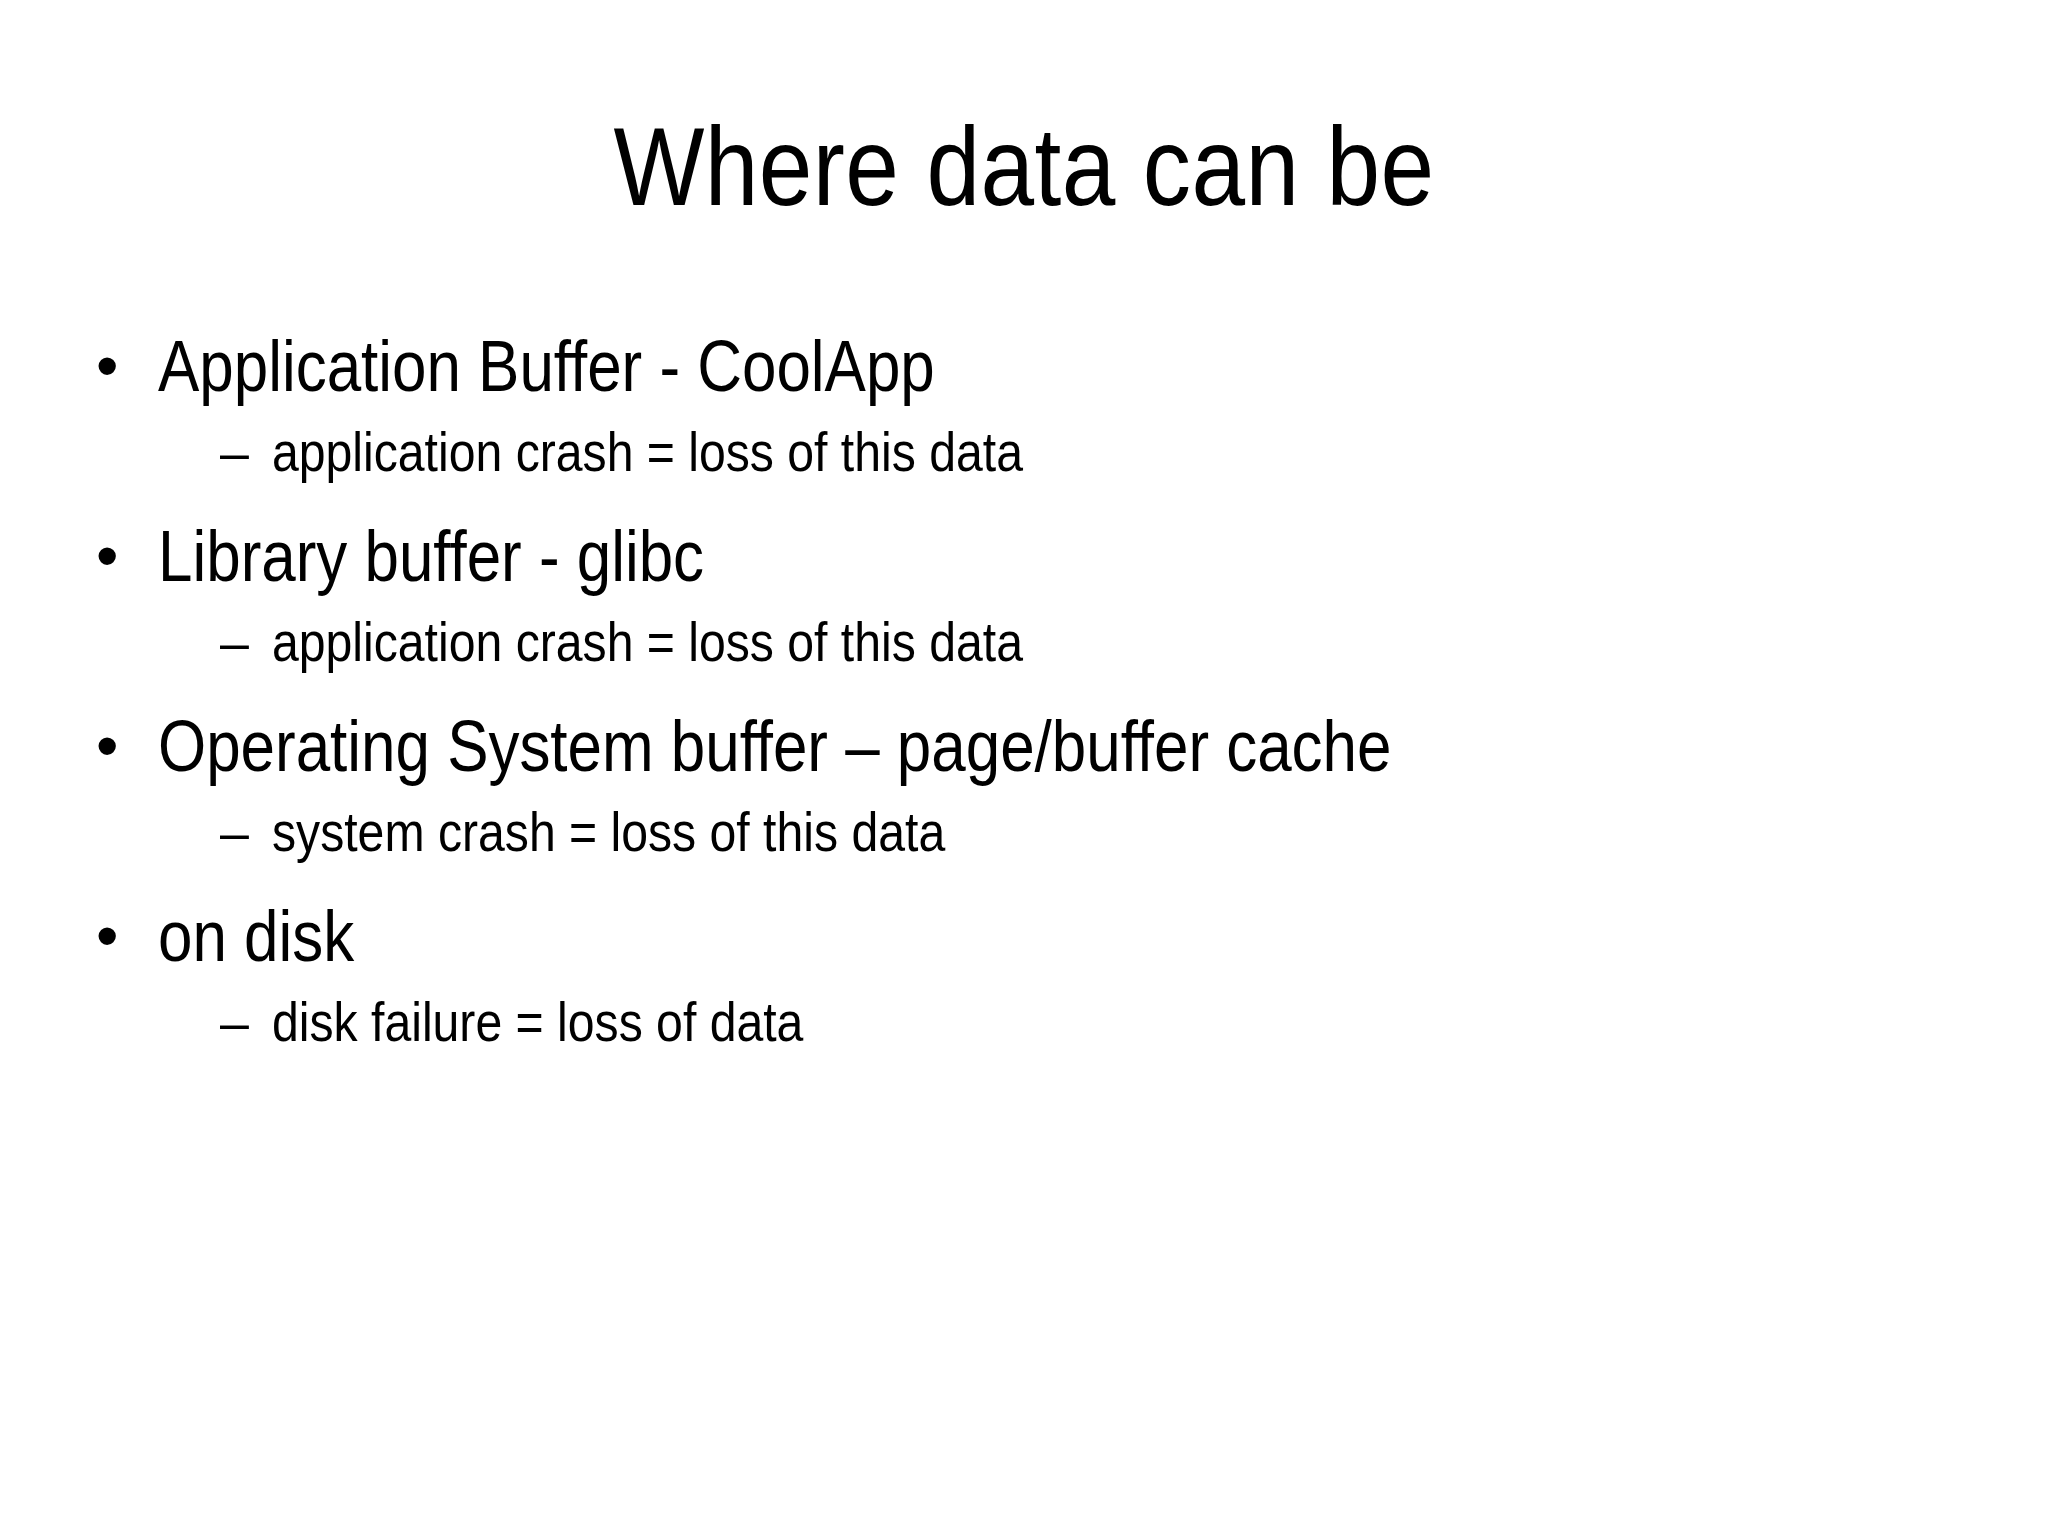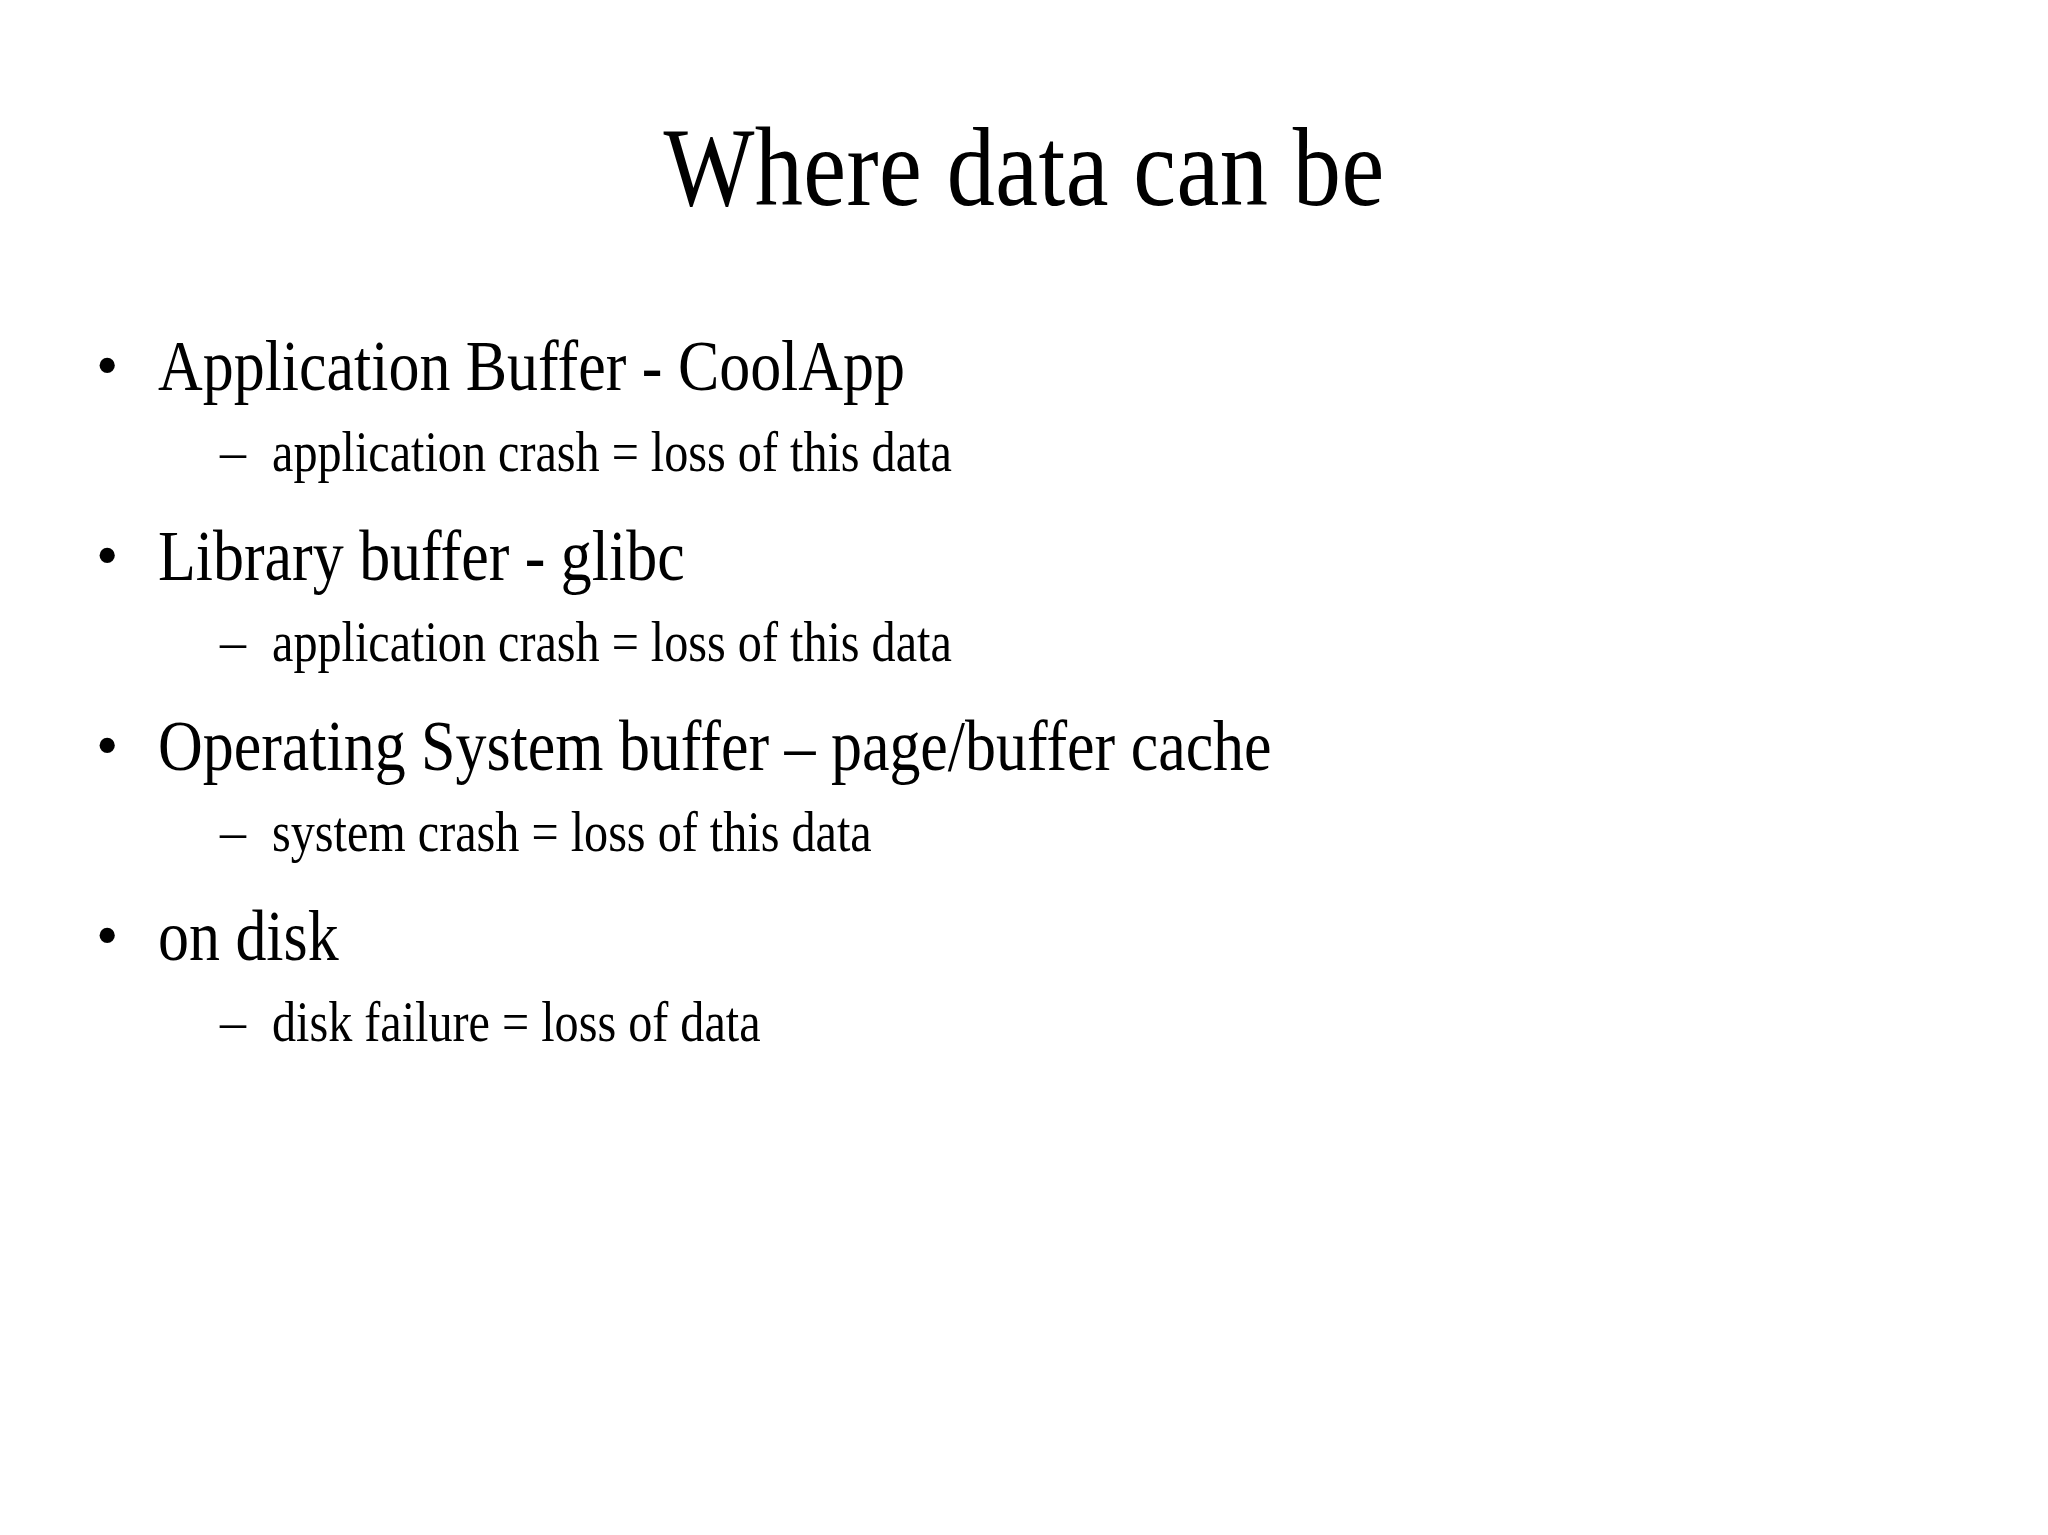--- a/index.html
+++ b/index.html
@@ -15,21 +15,20 @@
     color: #000000;
     -webkit-font-smoothing: antialiased;
   }
 
   .slide {
     position: relative;
     width: 2048px;
     height: 1075px;
     background: #ffffff;
     box-sizing: border-box;
-    font-family: Liberation Serif, serif;
   }
 
   
   .slide-title {
     position: absolute;
     left: 0;
     top: 108px;
     width: 2048px;
     text-align: center;
     font-size: 112px;

